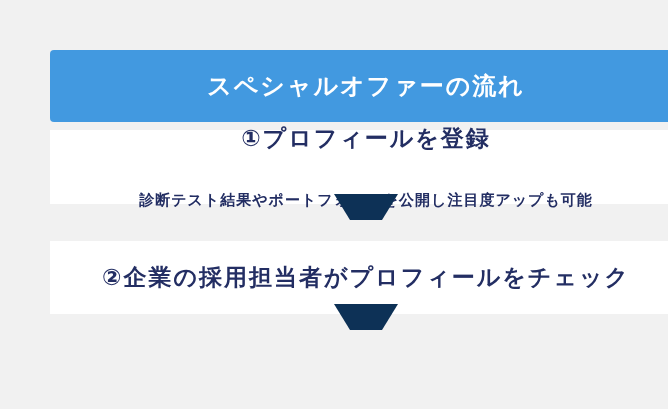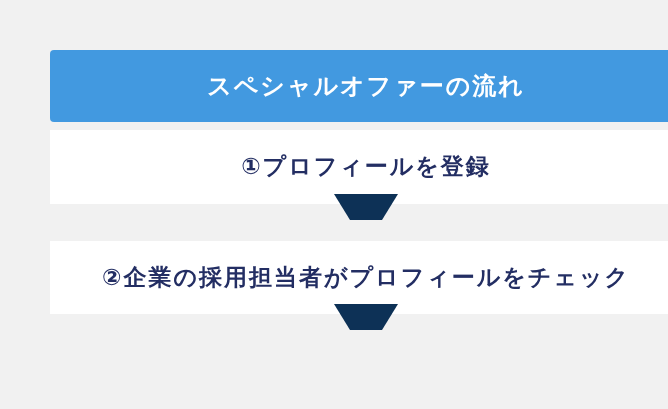--- a/index.html
+++ b/index.html
@@ -90,20 +90,21 @@
 <body>
 
 <div class="flow-wrap">
 
   <div class="banner">
     <span class="banner-title">スペシャルオファーの流れ</span>
   </div>
 
   <div class="step-box step-1">
     <div class="step-title">①プロフィールを登録</div>
+    <div class="step-subtitle">診断テスト結果やポートフォリオを公開し注目度アップも可能</div>
   </div>
 
   <div class="arrow-row arrow-row-1">
     <div class="down-arrow"></div>
   </div>
 
   <div class="step-box step-2">
     <div class="step-title">②企業の採用担当者がプロフィールをチェック</div>
   </div>
 

